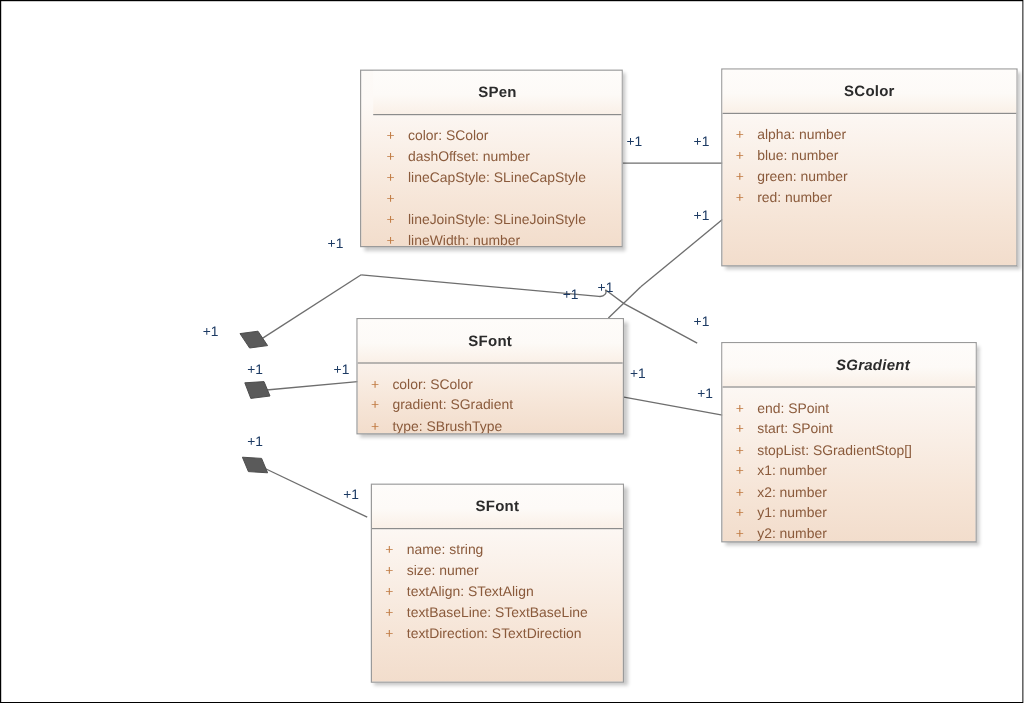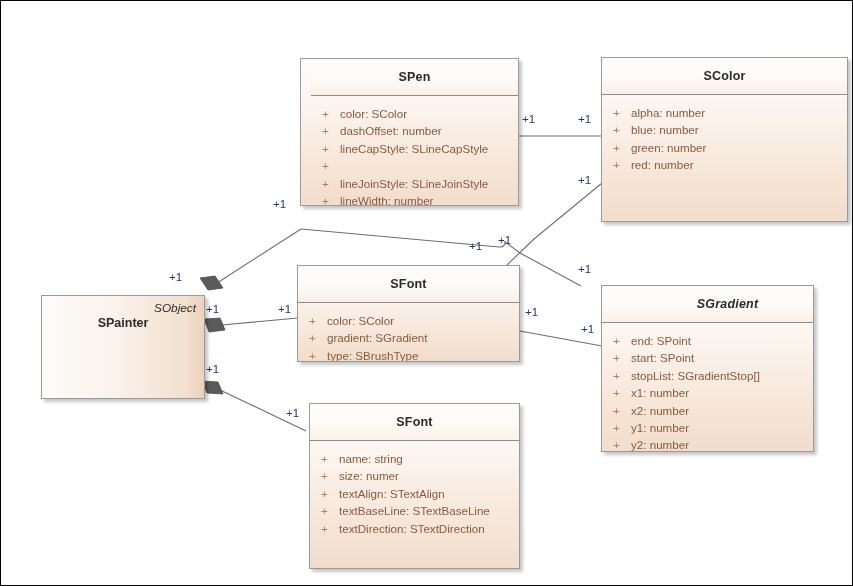--- a/index.html
+++ b/index.html
@@ -235,24 +235,20 @@
         <span class="attr-vis">+</span>
         <span class="attr-text">green: number</span>
       </div>
       <div class="attr-row">
         <span class="attr-vis">+</span>
         <span class="attr-text">red: number</span>
       </div>
     </div>
   </div>
 
-  <div class="uml-class" id="class-spainter" style="left:40px; top:294px; width:164px; height:104px;">
-    <span class="painter-stereo">SObject</span>
-    <span class="painter-name">SPainter</span>
-  </div>
 
   <div class="uml-class" id="class-sbrush" style="left:296px; top:264px; width:223px; height:97px;">
     <div class="header">
       <span class="class-name">SFont</span>
     </div>
     <div class="attributes">
       <div class="attr-row">
         <span class="attr-vis">+</span>
         <span class="attr-text">color: SColor</span>
       </div>

